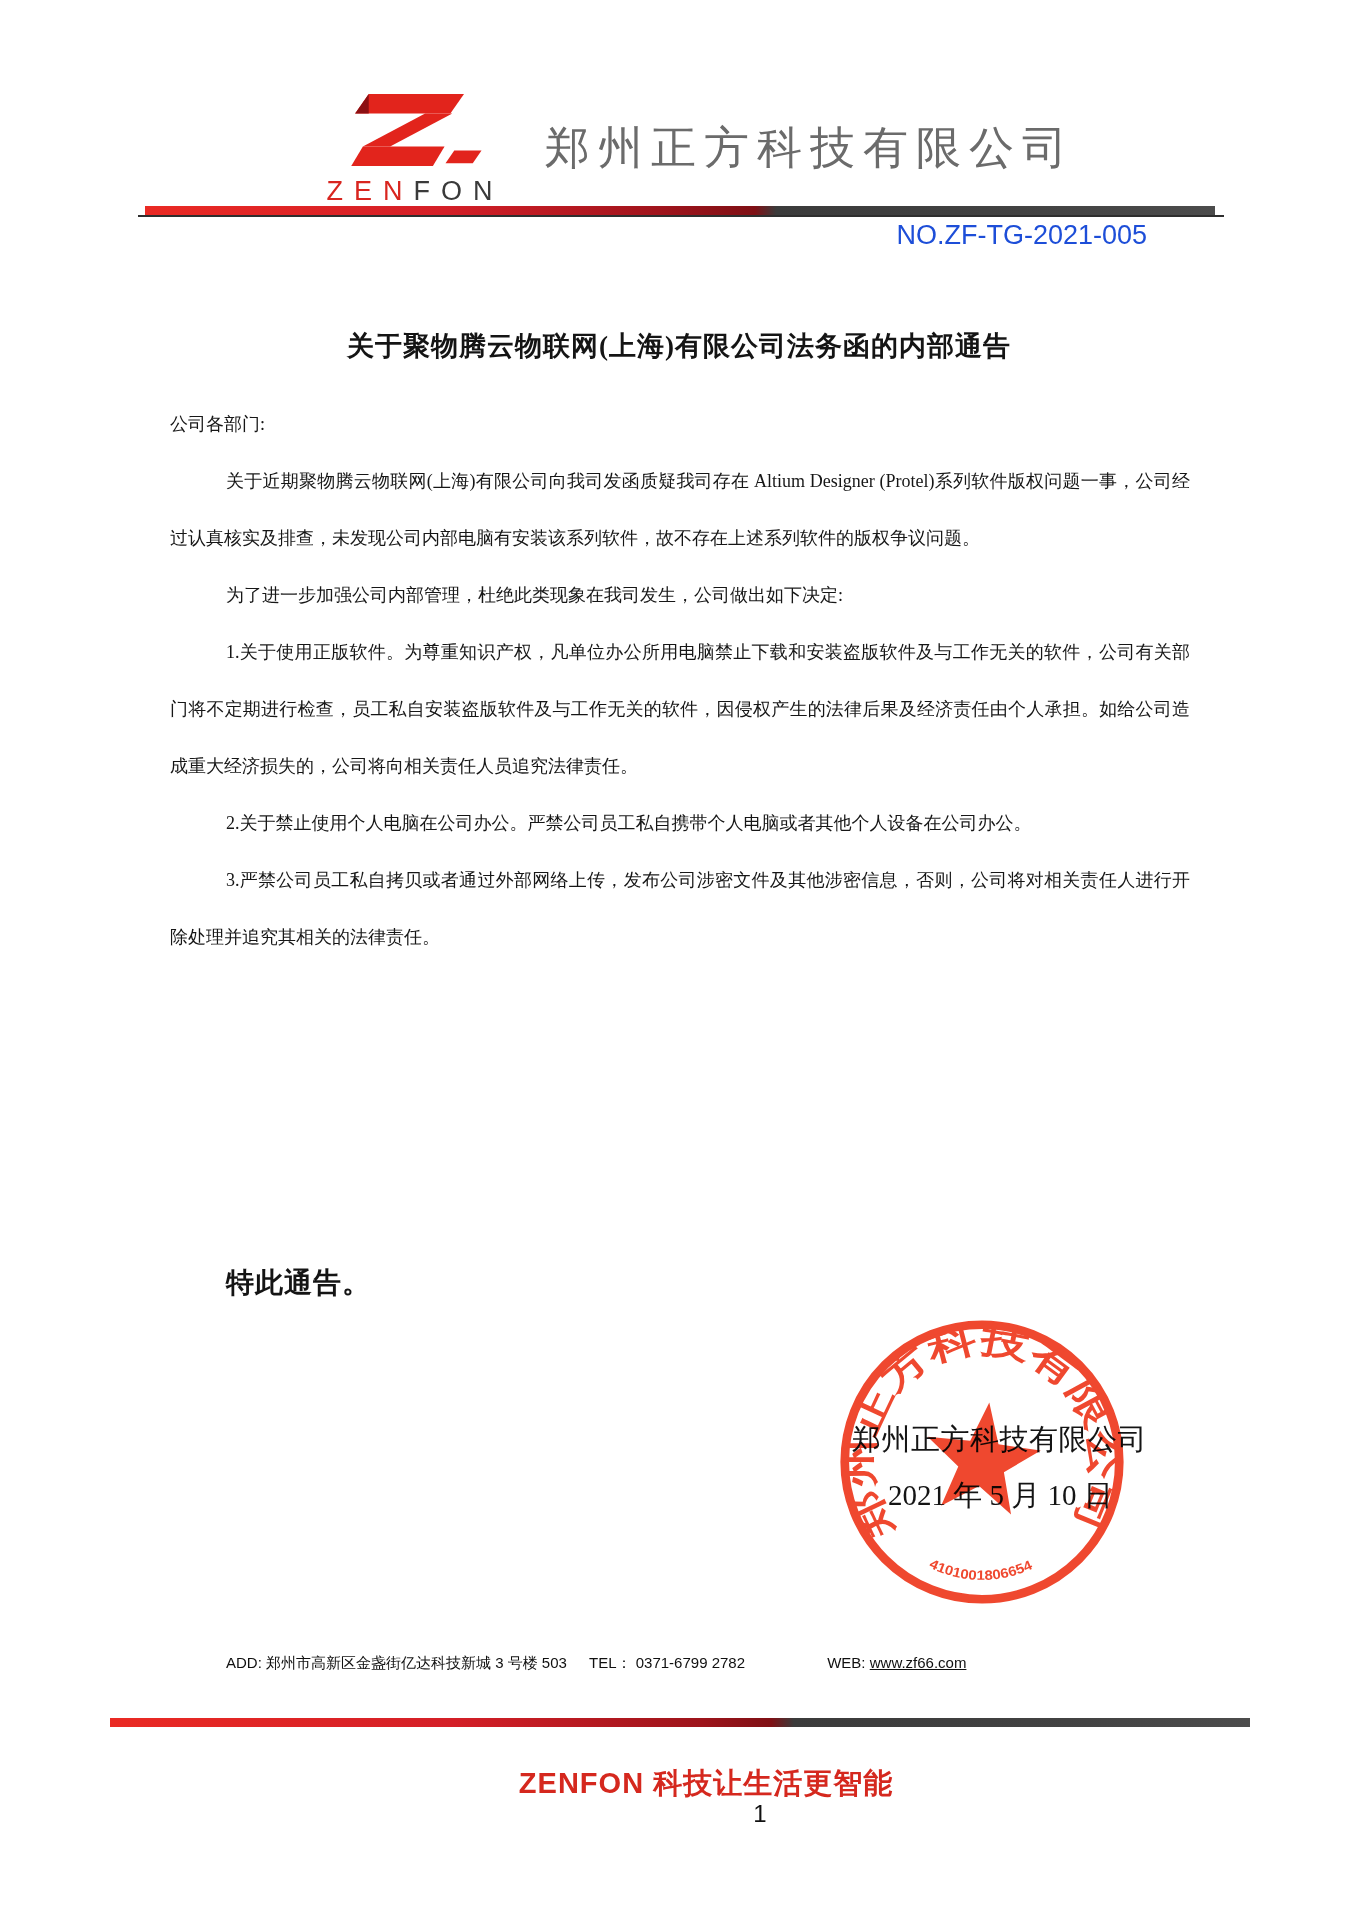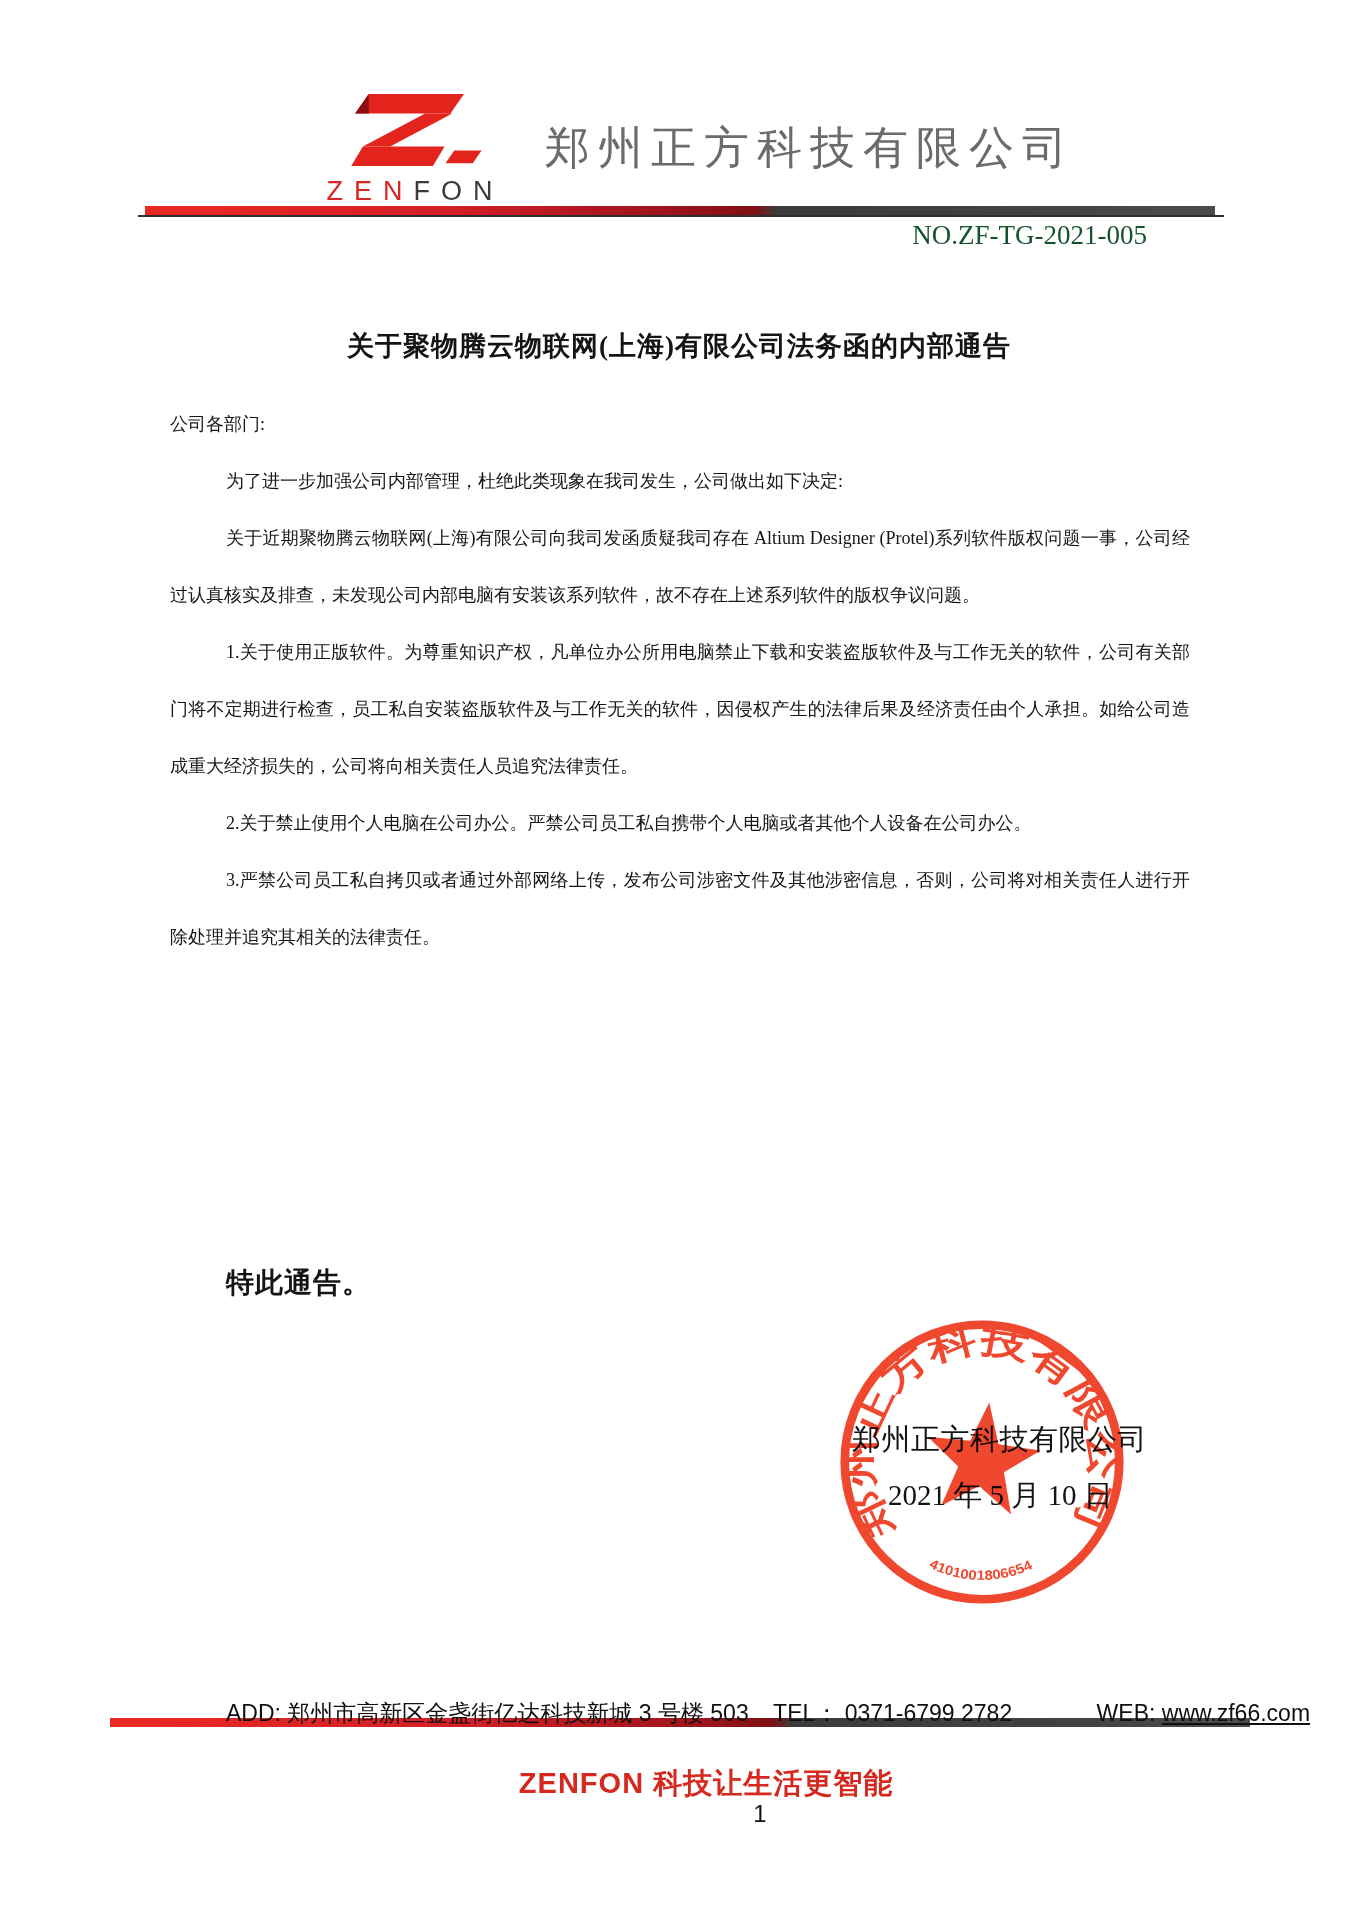--- a/index.html
+++ b/index.html
@@ -24,21 +24,21 @@
     color:#6b6b6b; letter-spacing:8px; white-space:nowrap;
   }
   .divider {
     position:absolute; left:145px; top:206px; width:1070px; height:9px;
     background:linear-gradient(90deg,#ea2a24 0%,#d41f27 28%,#a0141c 48%,#7f1015 57%,#3b3b3b 59%,#424242 82%,#4c4c4c 100%);
   }
   .divider-under { position:absolute; left:138px; top:215px; width:1086px; height:2px; background:#2e2e2e; }
 
   .doc-no {
     position:absolute; right:211px; top:220px;
-    font-family:Liberation Serif, serif; font-size:27px; color:#14532d;
+    font-family:Liberation Sans, sans-serif; font-size:27px; color:#1d4ed8;
   }
 
   
   .title {
     position:absolute; left:0; top:258px; width:100%; text-align:center;
     font-size:40px; font-weight:bold; letter-spacing:2px;
   }
   .subtitle {
     position:absolute; left:0; top:328px; width:100%; text-align:center;
     font-size:27px; font-weight:bold; letter-spacing:1px;
@@ -64,22 +64,22 @@
     position:absolute; left:837px; top:1317px; width:290px; height:290px;
     mix-blend-mode:multiply; opacity:0.93;
   }
 
   
   .footer-bar {
     position:absolute; left:110px; top:1718px; width:1140px; height:9px;
     background:linear-gradient(90deg,#ea2a24 0%,#d41f27 30%,#9d141b 52%,#7f1015 58%,#3b3b3b 60%,#424242 84%,#4c4c4c 100%);
   }
   .contact {
-    position:absolute; left:226px; top:1698px; width:1000px;
-    font-family:"Liberation Sans", sans-serif; font-size:23px; color:#101010; white-space:nowrap;
+    position:absolute; left:226px; top:1654px; width:1000px;
+    font-family:"Liberation Sans", sans-serif; font-size:15px; color:#101010; white-space:nowrap;
   }
   .contact .seg-tel { margin-left:18px; }
   .contact .seg-web { margin-left:78px; }
   .contact a { color:#101010; text-decoration:underline; }
   .slogan {
     position:absolute; left:406px; top:1764px; width:600px; text-align:center;
     font-family:"Liberation Sans", sans-serif; font-weight:bold; font-size:29px;
     color:#d5281e; letter-spacing:1px; white-space:nowrap;
   }
   .page-num {
@@ -107,22 +107,22 @@
   <div class="company-header">郑州正方科技有限公司</div>
   <div class="divider"></div>
   <div class="divider-under"></div>
 
   <div class="doc-no">NO.ZF-TG-2021-005</div>
 
   <div class="subtitle">关于聚物腾云物联网(上海)有限公司法务函的内部通告</div>
 
   <div class="body-text">
     <p class="salutation">公司各部门:</p>
+    <p>关于近期聚物腾云物联网(上海)有限公司向我司发函质疑我司存在 Altium Designer  (Protel)系列软件版权问题一事，公司经过认真核实及排查，未发现公司内部电脑有安装该系列软件，故不存在上述系列软件的版权争议问题。</p>
     <p>为了进一步加强公司内部管理，杜绝此类现象在我司发生，公司做出如下决定:</p>
-    <p>关于近期聚物腾云物联网(上海)有限公司向我司发函质疑我司存在 Altium Designer  (Protel)系列软件版权问题一事，公司经过认真核实及排查，未发现公司内部电脑有安装该系列软件，故不存在上述系列软件的版权争议问题。</p>
     <p>1.关于使用正版软件。为尊重知识产权，凡单位办公所用电脑禁止下载和安装盗版软件及与工作无关的软件，公司有关部门将不定期进行检查，员工私自安装盗版软件及与工作无关的软件，因侵权产生的法律后果及经济责任由个人承担。如给公司造成重大经济损失的，公司将向相关责任人员追究法律责任。</p>
     <p>2.关于禁止使用个人电脑在公司办公。严禁公司员工私自携带个人电脑或者其他个人设备在公司办公。</p>
     <p>3.严禁公司员工私自拷贝或者通过外部网络上传，发布公司涉密文件及其他涉密信息，否则，公司将对相关责任人进行开除处理并追究其相关的法律责任。</p>
   </div>
 
   <div class="closing">特此通告。</div>
 
   <div class="sig-company">郑州正方科技有限公司</div>
   <div class="sig-date">2021 年 5 月 10 日</div>
 

